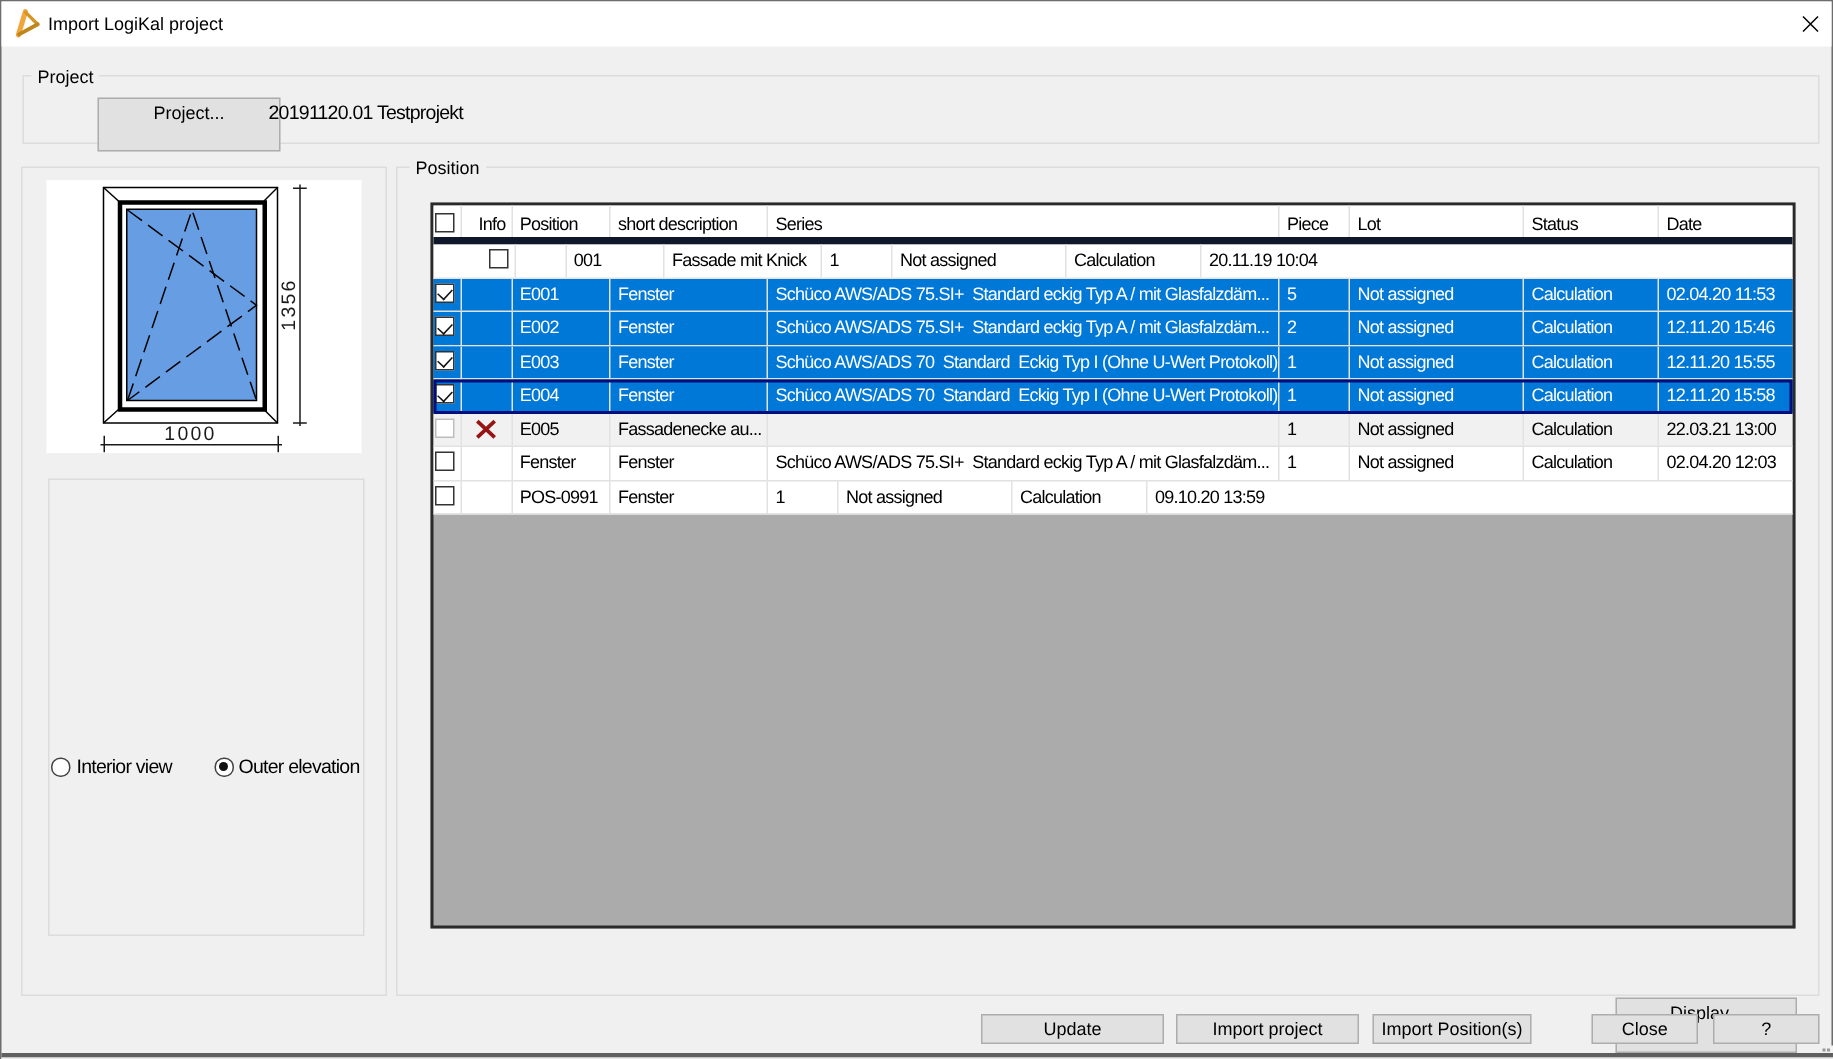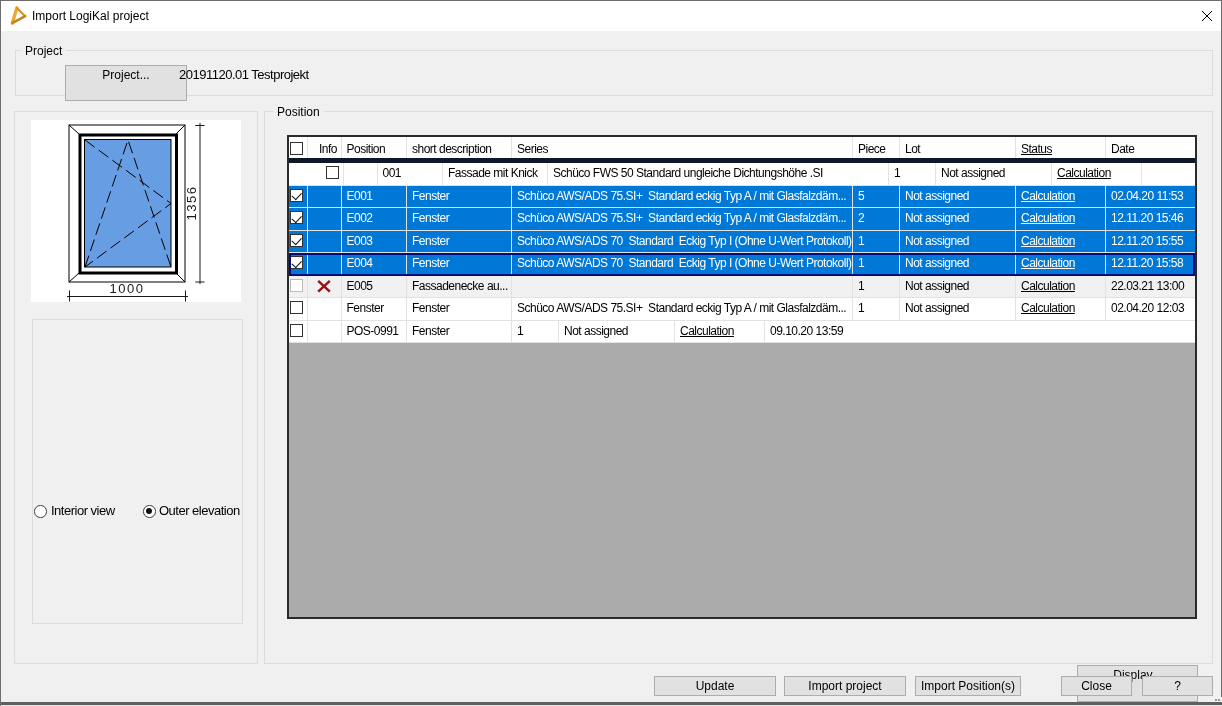--- a/index.html
+++ b/index.html
@@ -41,21 +41,21 @@
 .row .c2 svg { margin-top:3.5px; }
 .c1 { width:18.5px; padding-left:0; display:flex; align-items:center; justify-content:center; }
 .c1 .cb { margin:0 3px 0 0; }
 .c2 { width:34px; padding-left:0; display:flex; align-items:center; justify-content:center; }
 .hdr .c2 { display:block; text-align:left; padding-left:11.5px; }
 .c3 { width:65.5px; }
 .c4 { width:105px; }
 .c5 { width:341px; }
 .c6 { width:47px; }
 .c7 { width:116px; }
-.c8 { width:90px;text-decoration:underline; }
+.c8 { width:90px; }
 .c9 { width:89px; border-right:none; }
 .cb { position:relative; display:inline-block; width:13px; height:13px; border:1px solid #333; background:#fff; flex:none; }
 .cb.dis { border-color:#bcbcbc; }
 .cb.chk::after { content:""; position:absolute; left:1.5px; top:2.5px; width:8px; height:4.5px; border-left:1.7px solid #111; border-bottom:1.7px solid #111; transform:rotate(-47deg); }
 #focusrow { position:absolute; left:0; top:116px; width:906px; height:23px; border:2px solid #000d7a; pointer-events:none; }
 #btnDisplay { left:1076px; top:632px; width:121px; height:37px; line-height:19px;margin-top:32px; }
 .bb { top:675px; height:20px; line-height:18px; }
 #gripcorner { position:absolute; left:1218px; top:696px; width:4px; height:10px; background:#f2f2f2; border-radius:0 0 4px 0; }
 #grip span { position:absolute; width:2px; height:2px; background:#999; }
 </style>
@@ -124,21 +124,20 @@
       <div class="cell c6">Piece</div>
       <div class="cell c7">Lot</div>
       <div class="cell c8">Status</div>
       <div class="cell c9">Date</div>
     </div>
     <div class="row" style="top:26px;padding-left:36px;">
       <div class="cell c1" style="text-align:center;"><span class="cb"></span></div>
       <div class="cell c2"></div>
       <div class="cell c3">001</div>
       <div class="cell c4">Fassade mit Knick</div>
-      <div class="cell c5">Schüco FWS 50 Standard ungleiche Dichtungshöhe .SI</div>
       <div class="cell c6">1</div>
       <div class="cell c7">Not assigned</div>
       <div class="cell c8">Calculation</div>
       <div class="cell c9">20.11.19 10:04</div>
     </div>
     <div class="row blue" style="top:48.5px;">
       <div class="cell c1" style="text-align:center;"><span class="cb chk"></span></div>
       <div class="cell c2"></div>
       <div class="cell c3">E001</div>
       <div class="cell c4">Fenster</div>

